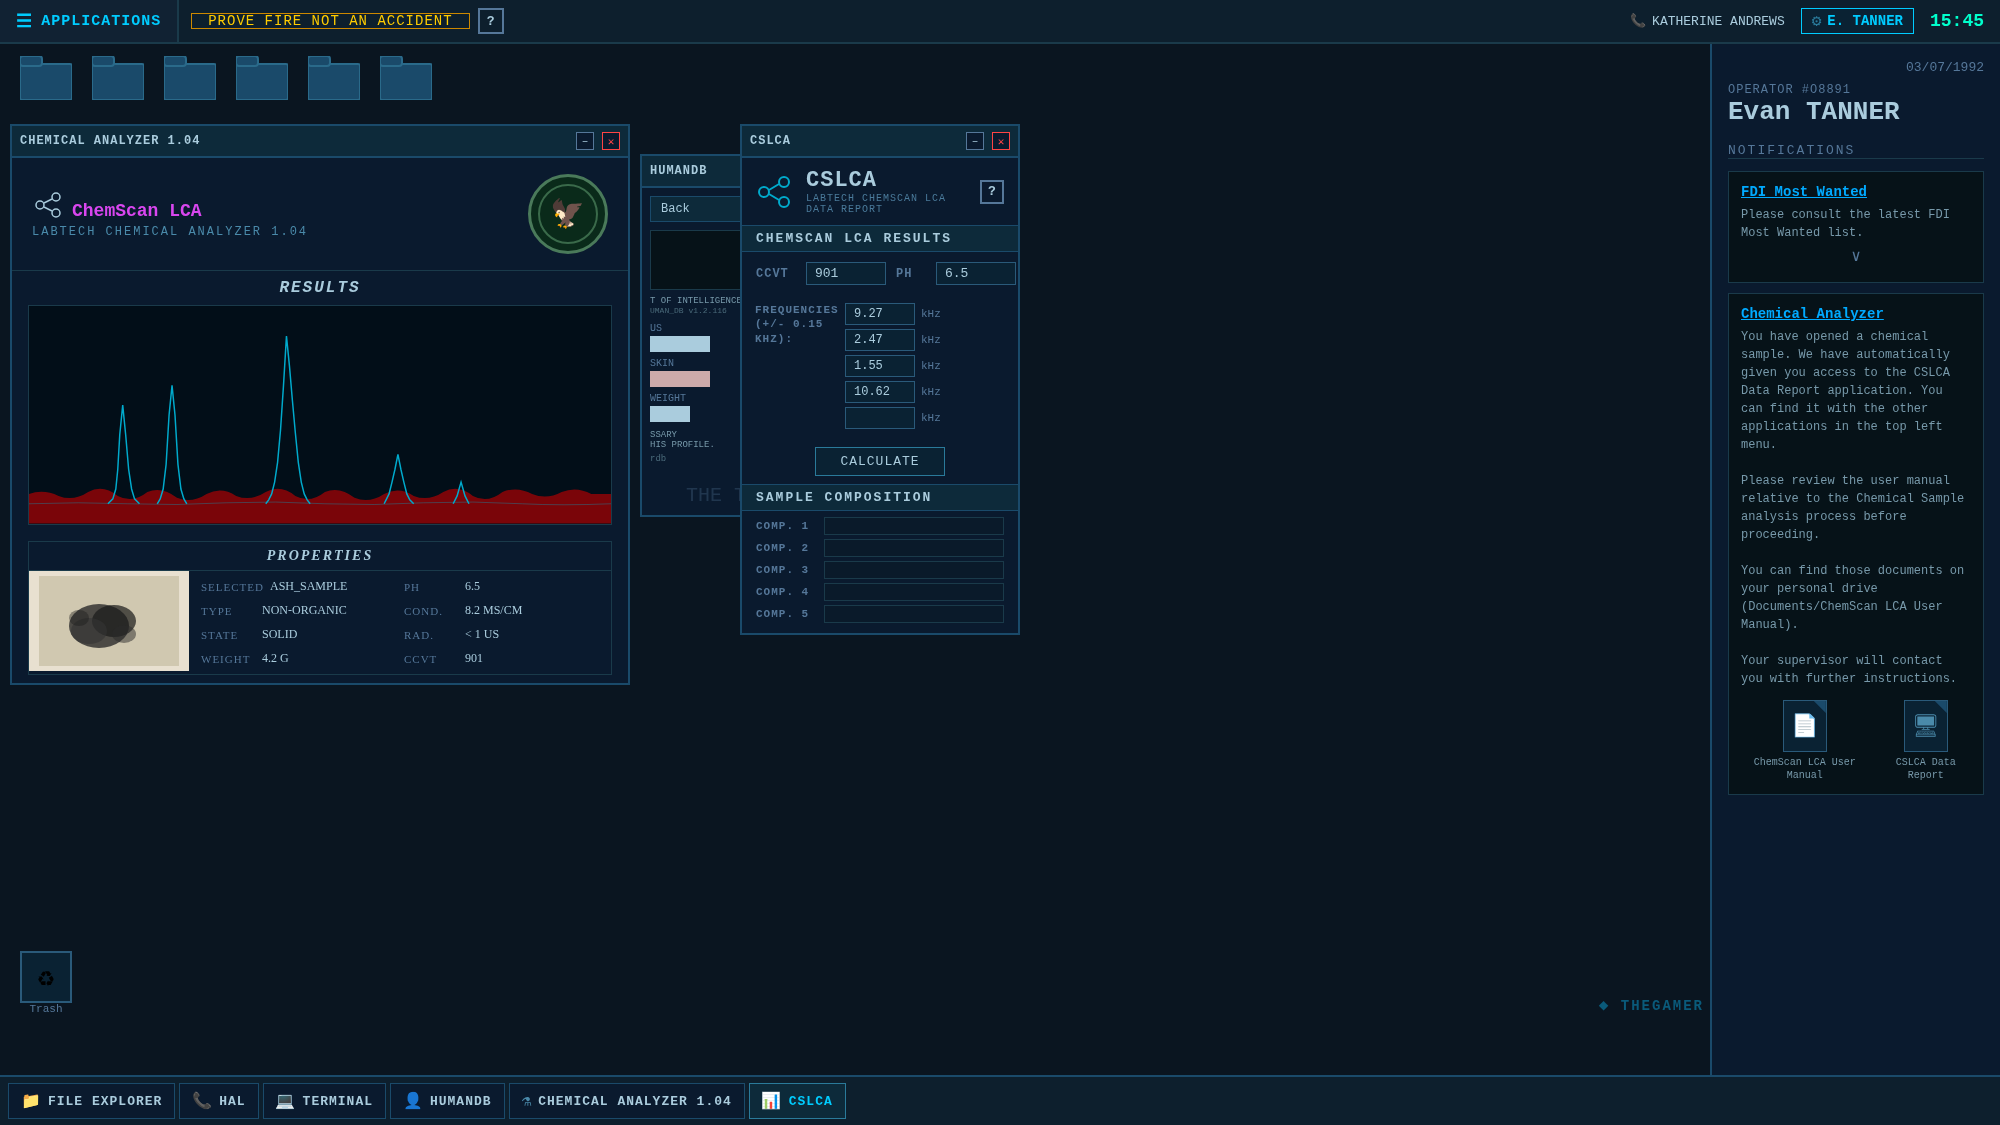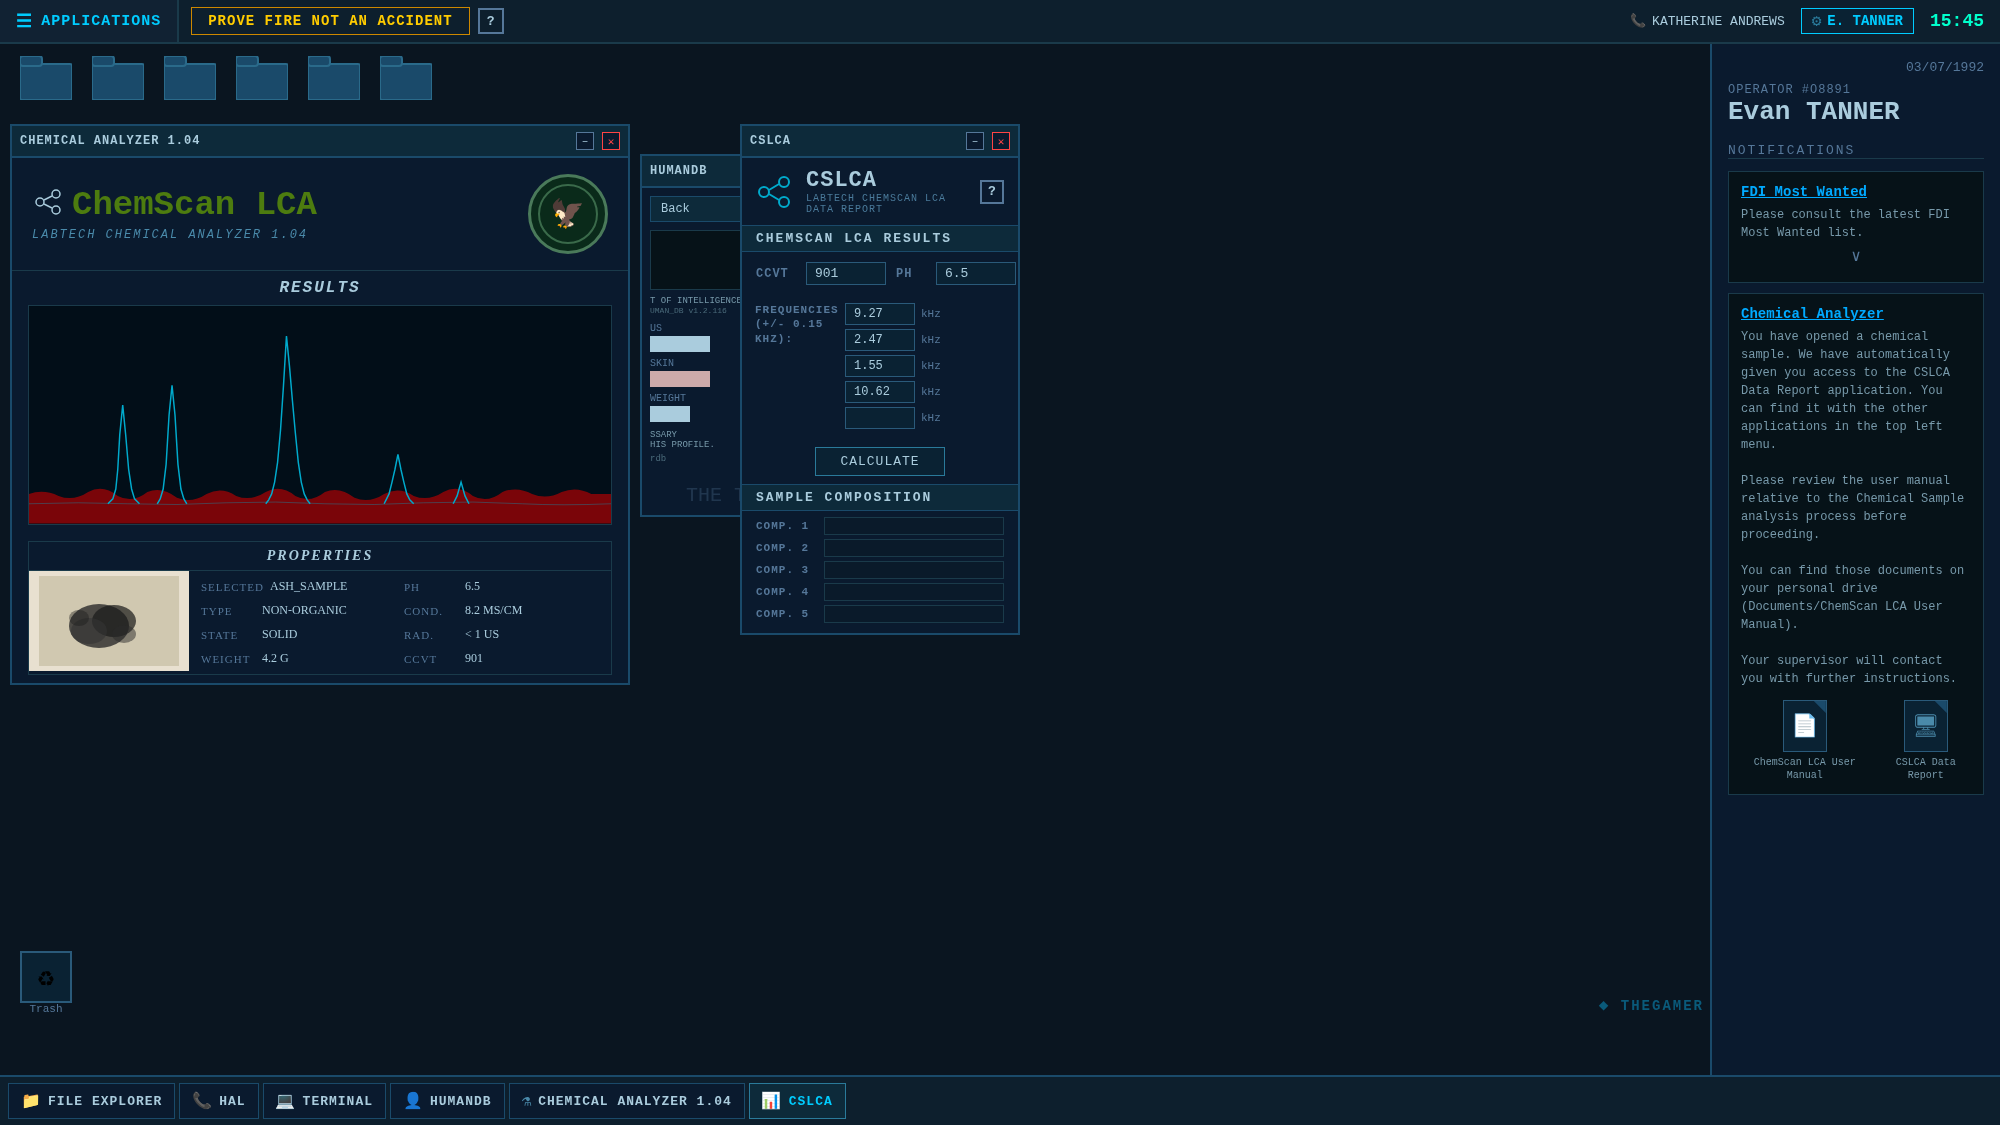--- a/index.html
+++ b/index.html
@@ -41,26 +41,26 @@
       font-size: 18px;
       color: #00ccff;
     }
     .top-bar-task {
       display: flex;
       align-items: center;
       gap: 8px;
       padding: 0 16px;
       color: #ffcc00;
       font-size: 14px;
-      font-weight: bold;
+      font-weight: normal;
       text-transform: uppercase;
       letter-spacing: 1px;
       border: 1px solid #cc8800;
       margin-left: 12px;
-      height: 28px;
+      height: 16px;
     }
     .top-bar-help {
       width: 26px;
       height: 26px;
       border: 2px solid #557799;
       color: #aaccdd;
       display: flex;
       align-items: center;
       justify-content: center;
       font-size: 13px;
@@ -186,34 +186,33 @@
       padding: 16px 20px;
       display: flex;
       align-items: center;
       gap: 20px;
       border-bottom: 1px solid #1a3a4a;
     }
     .chem-logo-text {
       flex: 1;
     }
     .chem-logo-title {
-      color: #4d7c0f;
-      font-size: 34px;
-      font-weight: bold;
-      display: flex;
-      align-items: flex-start;
+      color: #d946ef;
+      font-size: 18px;
+      font-weight: bold;
+      display: flex;
+      align-items: flex-end;
       gap: 8px;
     }
     .chem-logo-subtitle {
       color: #4a8aaa;
       font-size: 12px;
       letter-spacing: 2px;
       text-transform: uppercase;
       margin-top: 4px;
-      font-style: italic;
     }
     .dept-seal {
       width: 80px;
       height: 80px;
       border-radius: 50%;
       border: 3px solid #4a7a5a;
       background: #0a2a1a;
       display: flex;
       align-items: center;
       justify-content: center;

